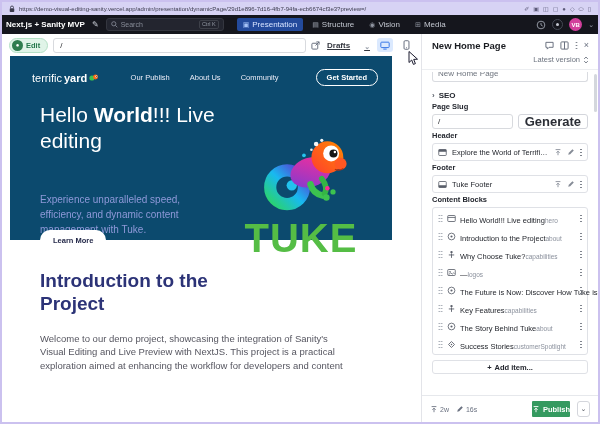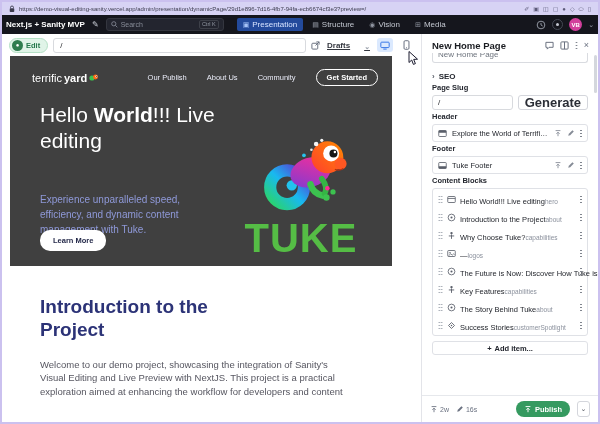--- a/index.html
+++ b/index.html
@@ -40,28 +40,28 @@
   .edit-knob { width:11px; height:11px; border-radius:50%; background:#2f7d4f; display:flex; align-items:center; justify-content:center; color:#fff; font-size:6px; }
   .edit-label { font-size:7.5px; color:#22774a; font-weight:bold; }
   .purl { flex:1; height:15px; border:1px solid #d8dade; border-radius:3px; display:flex; align-items:center; padding:0 6px; font-size:8px; color:#1b1d22; background:#fff; }
   .toolbtn { color:#6a7180; display:flex; align-items:center; }
   .drafts { display:flex; align-items:flex-end; gap:14px; font-size:8px; color:#33363e; font-weight:bold; padding:0 2px;text-decoration:underline; }
   .devbtn { width:16px; height:14px; border-radius:3px; display:flex; align-items:center; justify-content:center; }
   .devbtn.active { background:#dbe9fe; }
 
   
   .preview { width:382px; margin-left:8px; flex:1; position:relative; overflow:hidden; background:#fff; }
-  .hero { height:210px; background:#404040; position:relative; color:#fff; }
+  .hero { height:184px; background:#0c4a6e; position:relative; color:#fff; }
   .pnav { display:flex; align-items:center; padding:13px 14px 0 22px; }
   .plogo { font-size:11px; color:#fff; display:flex; align-items:center; gap:2px; }
   .plogo b { font-weight:bold; }
   .pnav-links { display:flex; gap:20px; margin-left:auto; margin-right:14px; }
   .plink { font-size:7.5px; color:#e8eaf6; }
   .pbtn-solid { background:#fff; color:#20254d; font-size:7.5px; font-weight:bold; border-radius:9px; padding:4px 11px; }
-  .pbtn-line { border:1px solid #fff; color:#fff; font-size:7.5px; font-weight:bold; border-radius:13px; padding:3px 10px; margin-left:6px; }
+  .pbtn-line { border:1px solid #fff; color:#fff; font-size:7.5px; font-weight:bold; border-radius:13px; padding:3px 10px; margin-left:23px; }
   .hero-title { position:absolute; left:30px; top:46px; width:210px; font-size:21px; line-height:1.25; font-weight:400; }
   .hero-title b { font-weight:bold; }
   .hero-body { position:absolute; left:30px; top:136px; width:175px; font-size:10px; line-height:1.5; color:#8f99d9; }
   .learn-more { position:absolute; left:30px; top:174px; background:#fff; color:#1f2445; font-size:7.5px; font-weight:bold; border-radius:10px; padding:6px 13px; }
   .chameleon { position:absolute; right:42px; top:74px; }
   .tuke { position:absolute; right:6px; top:160px; width:170px; text-align:center; font-size:40px; font-weight:800; letter-spacing:1px; color:#55bd45; }
   .intro { padding:30px 0 0 30px; }
   .intro-h { width:220px; font-size:19px; line-height:1.2; font-weight:bold; color:#2c3377; }
   .intro-p { margin-top:16px; width:312px; font-size:9.5px; line-height:1.45; color:#565660; }
 
@@ -88,21 +88,21 @@
   .block-row { height:18px; display:flex; align-items:center; gap:4px; padding:0 5px; }
   .dots6 { width:5px; height:9px; background-image:radial-gradient(circle, #9aa0ab 0.7px, transparent 0.9px); background-size:2.5px 3px; flex:0 0 auto; }
   .dots3 { width:2.5px; height:9px; background-image:radial-gradient(circle, #81868f 0.7px, transparent 0.9px); background-size:2.5px 3px; flex:0 0 auto; }
   .bicon { flex:0 0 auto; display:flex; align-items:center; }
   .btxt { flex:1; min-width:0; }
   .btitle { font-size:7.5px; color:#1d2027; white-space:nowrap; overflow:hidden; text-overflow:ellipsis; line-height:1.2; }
   .btype { font-size:6.5px; color:#8a909c; line-height:1.2; }
   .add-item { margin-top:5px; border:1px solid #dfe1e6; border-radius:3px; height:14px; display:flex; align-items:center; justify-content:center; gap:3px; font-size:7.5px; font-weight:bold; color:#23262e; }
   .panel-foot { border-top:1px solid #e6e8ec; height:27px; display:flex; align-items:center; gap:7px; padding:0 8px; flex:0 0 auto; }
   .meta { display:flex; align-items:center; gap:2px; font-size:7px; color:#6a7180; }
-  .publish-btn { margin-left:auto; background:#359a60; border-radius:8px; color:#fff; display:flex; align-items:center; gap:3px; height:16px; padding:0 8px; font-size:7.5px; font-weight:bold; }
+  .publish-btn { margin-left:auto; background:#359a60; border-radius:1px; color:#fff; display:flex; align-items:center; gap:3px; height:16px; padding:0 0; font-size:7.5px; font-weight:bold; }
   .publish-caret { border:1px solid #d4d6dc; border-radius:3px; height:16px; width:13px; display:flex; align-items:center; justify-content:center; color:#51565f; font-size:7px; }
 
   .cursor { position:absolute; left:406px; top:49px; z-index:20; }
 </style>
 </head>
 <body>
 
 <div class="window">
 
   <div class="urlbar">
@@ -278,20 +278,26 @@
         </span>
         <span class="phicon">
           <svg width="9" height="9" viewBox="0 0 10 10">
               <rect x="1" y="1" width="8" height="8" rx="1" fill="none" stroke="#6a7180" stroke-width="1.1"></rect>
               <line x1="5" y1="1" x2="5" y2="9" stroke="#6a7180" stroke-width="1.1"></line>
             </svg>
         </span>
         <span class="phicon dots3"></span>
         <span class="phicon">×</span>
       </div>
+      <div class="version-row">
+        <span>Latest version</span>
+        <svg width="6" height="8" viewBox="0 0 6 9">
+            <path d="M1 3.2 L3 1.2 L5 3.2 M1 5.8 L3 7.8 L5 5.8" fill="none" stroke="#6c737f" stroke-width="1.1"></path>
+          </svg>
+      </div>
 
       <div class="panel-scroll">
         <span class="scroll-thumb"></span>
 
         <div class="clipped-input">
             <span>New Home Page</span>
           </div>
 
         <div class="seo-row">
           <span class="seo-chев">›</span>

